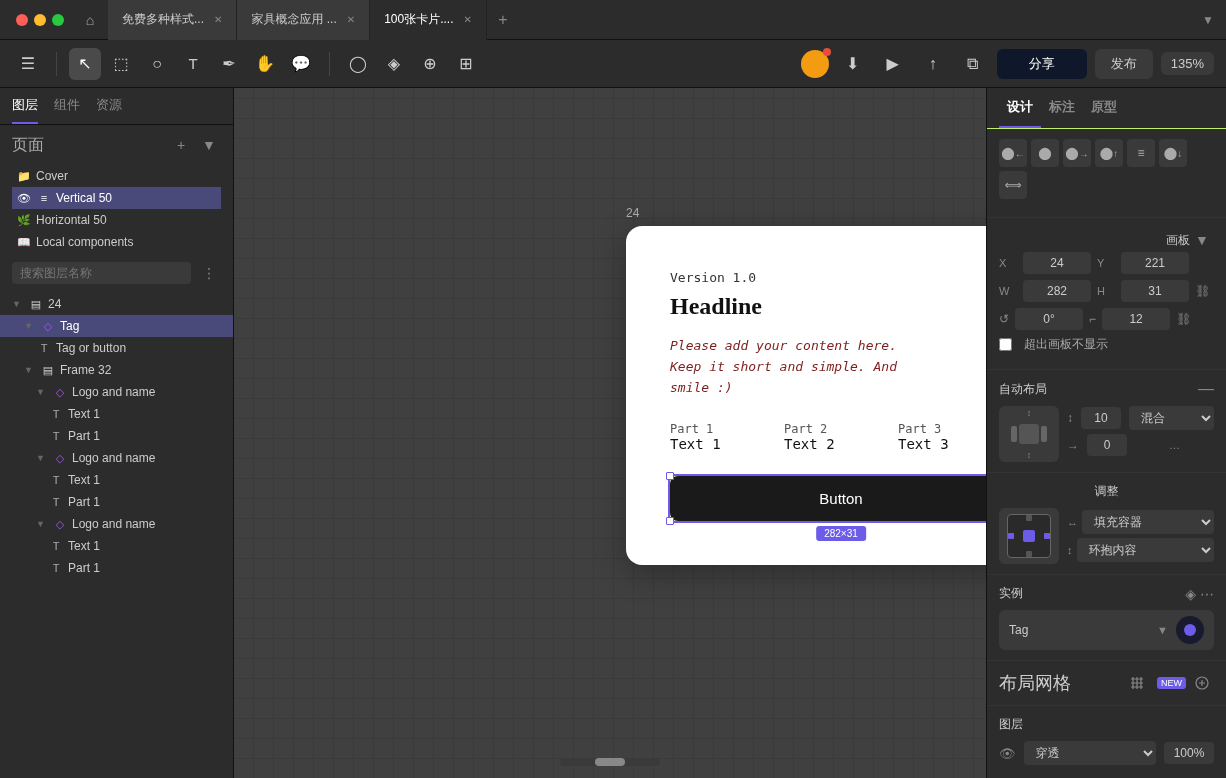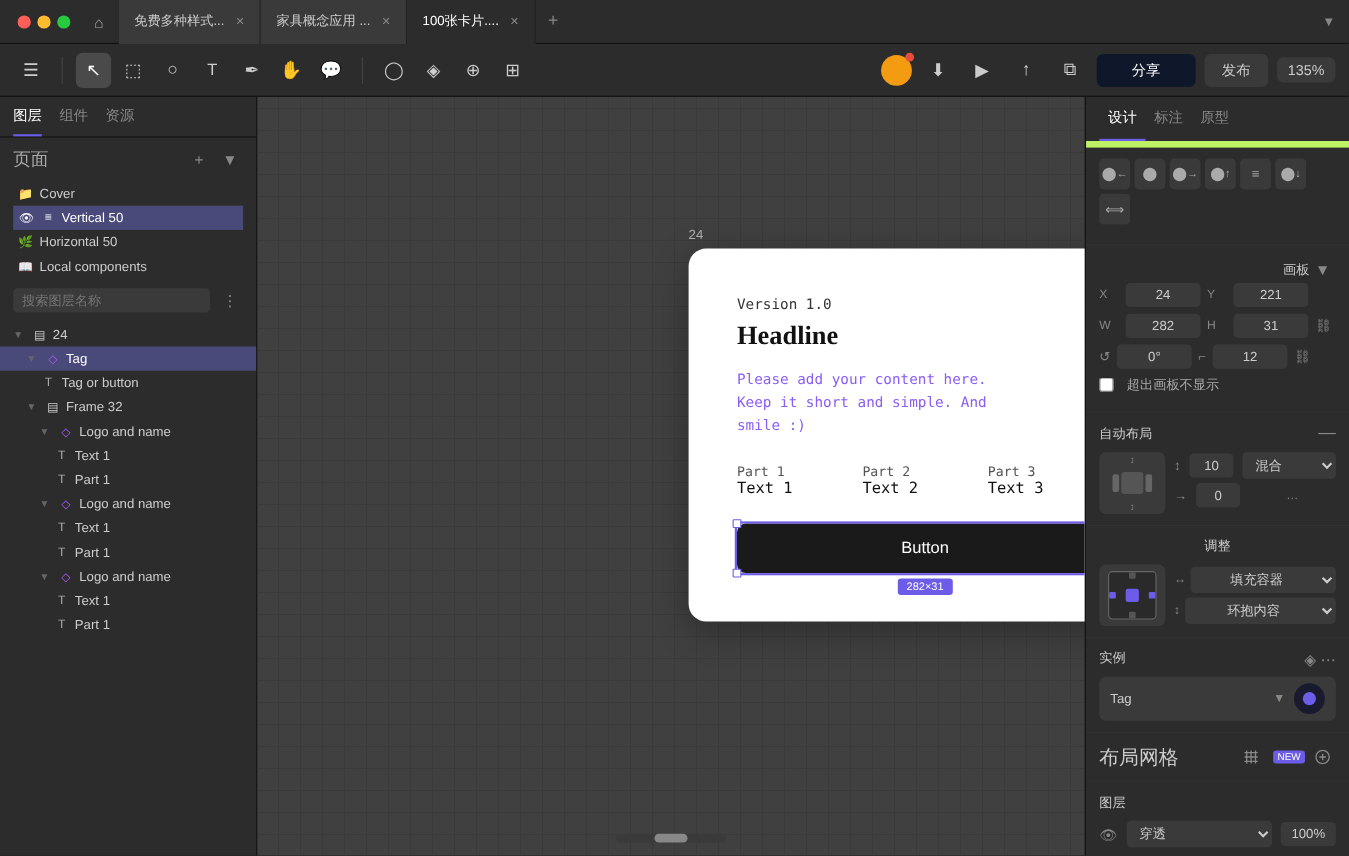--- a/index.html
+++ b/index.html
@@ -53,34 +53,34 @@
     .layer-icon { width: 16px; height: 16px; display: flex; align-items: center; justify-content: center; font-size: 11px; flex-shrink: 0; }
     .layer-name { flex: 1; overflow: hidden; text-overflow: ellipsis; white-space: nowrap; }
     .chevron { font-size: 9px; color: #666; width: 12px; }
 
     
     .canvas-area { flex: 1; background: #404040; position: relative; overflow: hidden; display: flex; align-items: center; justify-content: center; }
     .canvas-bg { width: 100%; height: 100%; background: repeating-linear-gradient(0deg, transparent, transparent 19px, #3a3a3a 19px, #3a3a3a 20px), repeating-linear-gradient(90deg, transparent, transparent 19px, #3a3a3a 19px, #3a3a3a 20px); position: absolute; top: 0; left: 0; }
     .card-frame { position: absolute; top: 168px; left: 390px; width: 430px; background: #fff; border-radius: 16px; padding: 44px; box-shadow: 0 8px 32px rgba(0,0,0,0.3); color: #333; }
     .card-version { font-family: monospace; font-size: 13px; color: #333; margin-bottom: 8px; }
     .card-headline { font-size: 24px; font-weight: bold; color: #111; margin-bottom: 16px; font-family: serif; }
-    .card-body { font-family: monospace; font-size: 13px; color: #8b5cf6; line-height: 1.6; margin-bottom: 24px; }
+    .card-body { font-family: monospace; font-size: 13px; color: #7f1d1d; line-height: 1.6; margin-bottom: 24px; font-style: italic; }
     .card-parts { display: flex; gap: 0; margin-bottom: 24px; }
     .card-part { flex: 1; }
     .part-label { font-family: monospace; font-size: 12px; color: #555; }
     .part-value { font-family: monospace; font-size: 14px; color: #111; font-weight: 500; }
     .card-button { width: 100%; background: #1a1a1a; color: #fff; border: none; border-radius: 8px; padding: 14px; font-size: 15px; cursor: pointer; position: relative; }
     .size-badge { position: absolute; bottom: -20px; left: 50%; transform: translateX(-50%); background: #6c5ce7; color: #fff; font-size: 10px; padding: 2px 8px; border-radius: 3px; white-space: nowrap; }
     .handle { position: absolute; width: 8px; height: 8px; background: #fff; border: 1.5px solid #6c5ce7; border-radius: 1px; }
     .handle.tl { top: -4px; left: -4px; }
     .handle.bl { bottom: -4px; left: -4px; }
 
     
     .right-panel { width: 240px; background: #2c2c2c; border-left: 1px solid #111; display: flex; flex-direction: column; flex-shrink: 0; overflow-y: auto; }
-    .right-tabs { display: flex; padding: 0 12px; border-bottom: 6px solid #bef264; }
+    .right-tabs { display: flex; padding: 0 12px; border-bottom: 1px solid #bef264; font-weight: bold; }
     .right-tab { font-size: 13px; color: #888; padding: 10px 8px; cursor: pointer; }
     .right-tab.active { color: #fff; border-bottom: 2px solid #6c5ce7; }
     .right-section { padding: 10px 12px; border-bottom: 1px solid #333; }
     .right-section-header { display: flex; justify-content: flex-end; align-items: center; margin-bottom: 0; }
     .prop-row { display: flex; align-items: center; gap: 6px; margin-bottom: 6px; }
     .prop-label { font-size: 11px; color: #888; width: 18px; }
     .prop-input { background: #3a3a3a; border: none; border-radius: 4px; padding: 4px 6px; color: #ccc; font-size: 12px; width: 68px; outline: none; text-align: center; }
     .link-icon { color: #888; font-size: 12px; cursor: pointer; }
     .align-row { display: flex; gap: 4px; flex-wrap: wrap; margin-bottom: 8px; }
     .align-btn { width: 28px; height: 28px; background: #3a3a3a; border-radius: 4px; display: flex; align-items: center; justify-content: center; cursor: pointer; color: #aaa; font-size: 12px; }
@@ -91,21 +91,21 @@
     .al-inner { width: 20px; height: 20px; background: #555; border-radius: 3px; }
     .al-row { display: flex; gap: 8px; align-items: center; }
     .al-dropdown { background: #3a3a3a; border: none; border-radius: 4px; padding: 4px 8px; color: #ccc; font-size: 12px; flex: 1; outline: none; cursor: pointer; }
     .al-num { background: #3a3a3a; border: none; border-radius: 4px; padding: 4px 6px; color: #ccc; font-size: 12px; width: 40px; outline: none; text-align: center; }
     .fill-section { padding: 10px 12px; border-bottom: 1px solid #333; }
     .fill-header { display: flex; justify-content: center; align-items: center; margin-bottom: 8px; }
     .fill-title { font-size: 12px; color: #ccc; }
     .fill-row { display: flex; align-items: center; gap: 8px; }
     .fill-box-outer { width: 60px; height: 56px; background: #3a3a3a; border-radius: 6px; display: flex; align-items: center; justify-content: center; }
     .fill-dropdowns { flex: 1; display: flex; flex-direction: column; gap: 4px; }
-    .fill-dropdown { background: #3a3a3a; border: none; border-radius: 4px; padding: 4px 8px; color: #ccc; font-size: 12px; width: 100%; outline: none; cursor: pointer; text-align: center; }
+    .fill-dropdown { background: #3a3a3a; border: none; border-radius: 4px; padding: 4px 8px; color: #ccc; font-size: 12px; width: 100%; outline: none; cursor: pointer; }
     .instance-section { padding: 10px 12px; border-bottom: 1px solid #333; }
     .instance-header { display: flex; justify-content: space-between; align-items: center; margin-bottom: 8px; }
     .instance-title { font-size: 12px; color: #ccc; }
     .grid-section { padding: 10px 12px; border-bottom: 1px solid #333; }
     .grid-header { display: flex; justify-content: space-between; align-items: center; }
     .grid-title { font-size: 18px; color: #ccc; }
     .layer-section { padding: 10px 12px; }
     .layer-sec-header { display: flex; justify-content: space-between; align-items: center; margin-bottom: 8px; }
     .layer-sec-title { font-size: 12px; color: #ccc; }
     .layer-sec-row { display: flex; align-items: center; gap: 8px; }

